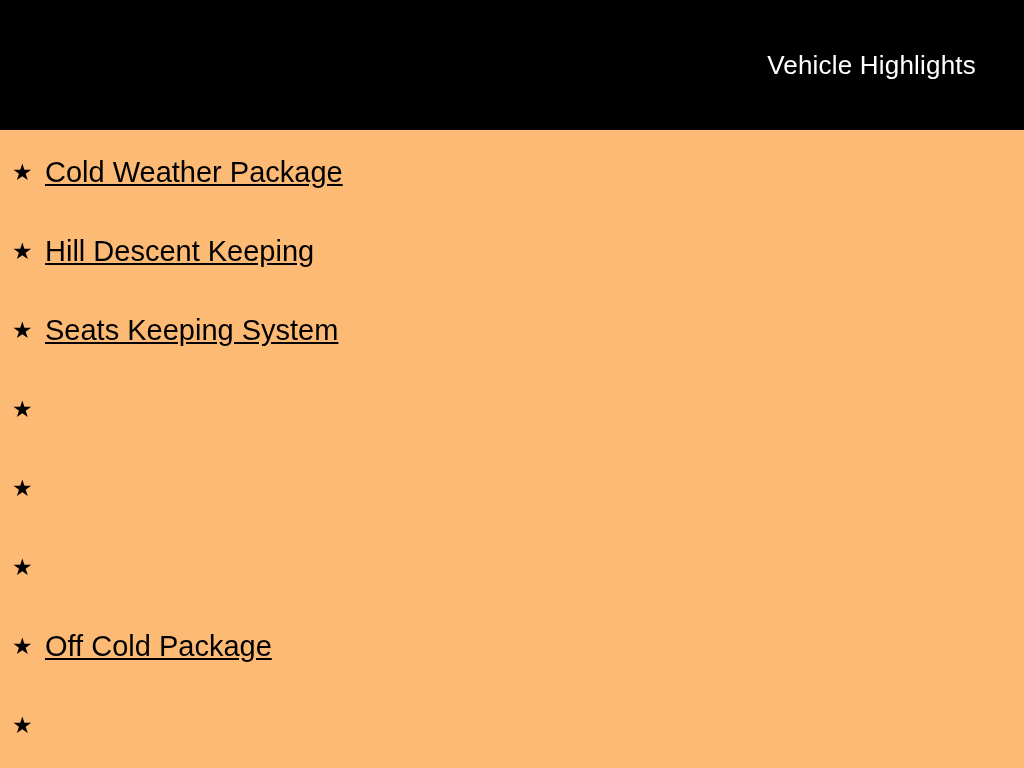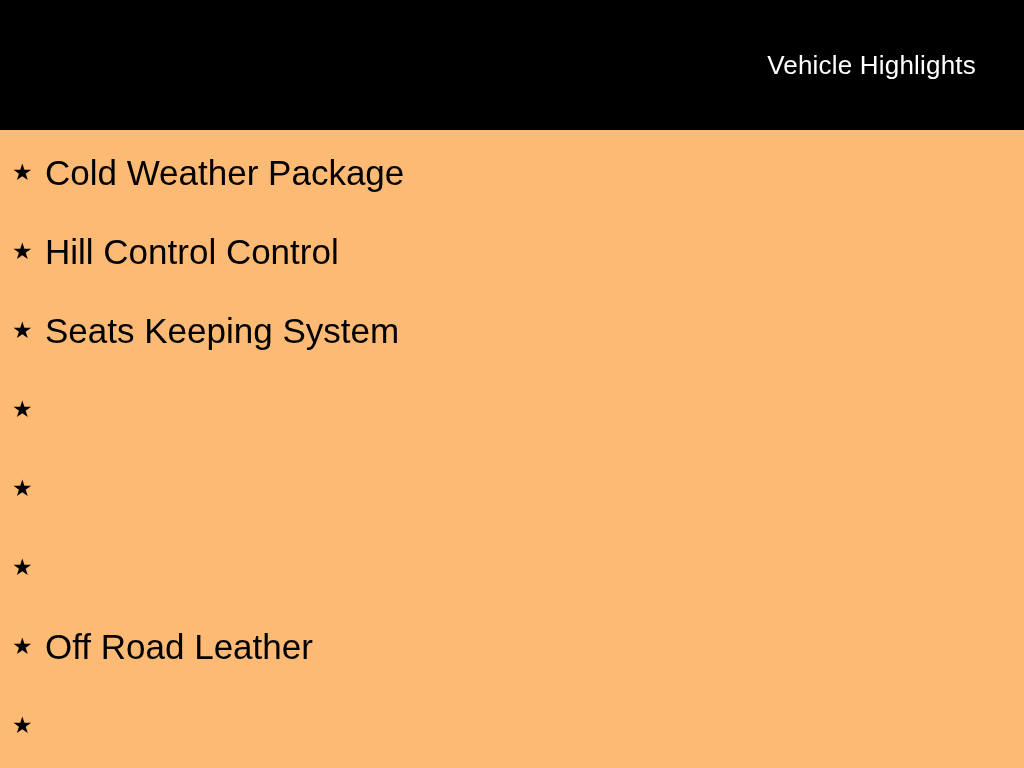--- a/index.html
+++ b/index.html
@@ -54,59 +54,60 @@
   }
   .star {
     display: inline-block;
     width: 33px;
     font-size: 23px;
     color: #000000;
     line-height: 1;
     flex: 0 0 33px;
   }
   .item-label {
-    font-size: 35px;
+    font-size: 29px;
     color: #000000;
     line-height: 1.2;
     white-space: nowrap;
+    text-decoration: underline;
   }
 </style>
 </head>
 <body>
 
 <div class="page">
 
   <div class="header">
     <div class="header-title">Vehicle Highlights</div>
   </div>
 
   <ul class="highlights">
     <li>
       <span class="star">★</span>
       <span class="item-label">Cold Weather Package</span>
     </li>
     <li>
       <span class="star">★</span>
-      <span class="item-label">Hill Control Control</span>
+      <span class="item-label">Hill Descent Keeping</span>
     </li>
     <li>
       <span class="star">★</span>
       <span class="item-label">Seats Keeping System</span>
     </li>
     <li>
       <span class="star">★</span>
     </li>
     <li>
       <span class="star">★</span>
     </li>
     <li>
       <span class="star">★</span>
     </li>
     <li>
       <span class="star">★</span>
-      <span class="item-label">Off Road Leather</span>
+      <span class="item-label">Off Cold Package</span>
     </li>
     <li>
       <span class="star">★</span>
     </li>
   </ul>
 
 </div>
 
 </body></html>

